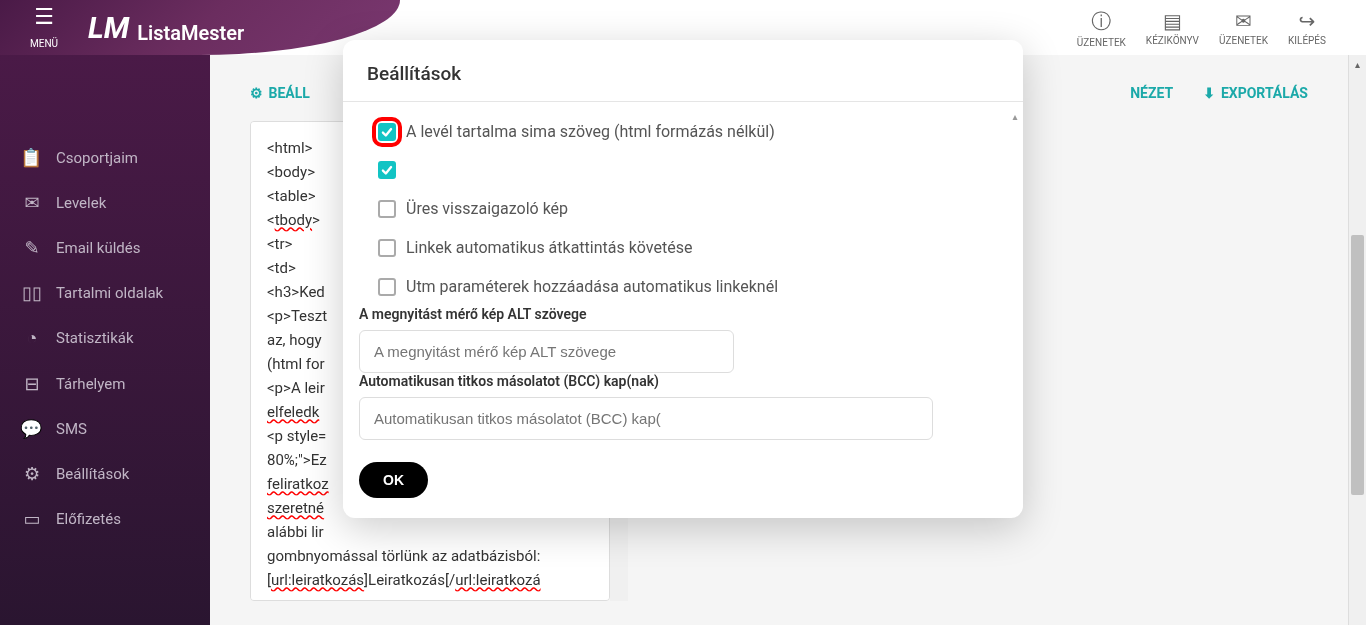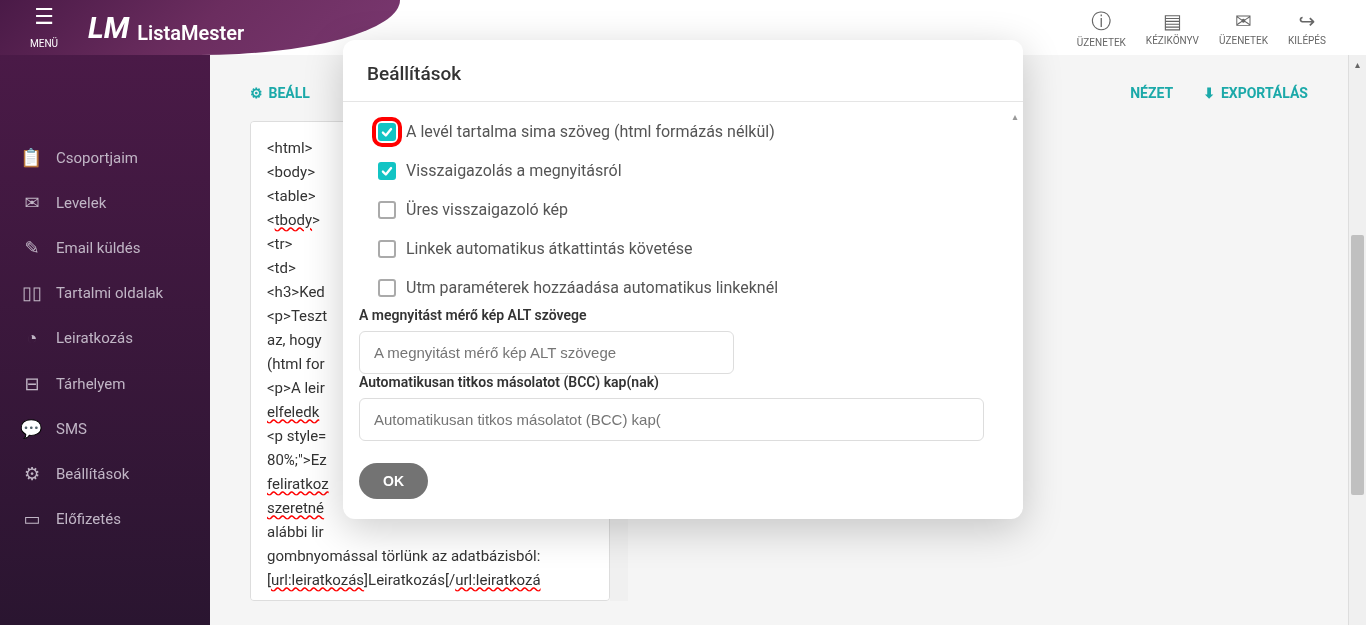--- a/index.html
+++ b/index.html
@@ -339,21 +339,21 @@
       border-radius: 6px;
       font-size: 15px;
       color: #888;
     }
 
     .modal-footer {
       padding: 12px 16px 20px;
     }
 
     .ok-btn {
-      background: #737373;
+      background: #000000;
       color: #fff;
       border: none;
       padding: 10px 24px;
       border-radius: 20px;
       font-size: 14px;
       font-weight: 600;
       cursor: pointer;
     }
 
     .modal-scroll {
@@ -420,21 +420,21 @@
   <div class="sidebar-item">
     <span class="sidebar-icon">✎</span>
     <span>Email küldés</span>
   </div>
   <div class="sidebar-item">
     <span class="sidebar-icon">▯▯</span>
     <span>Tartalmi oldalak</span>
   </div>
   <div class="sidebar-item">
     <span class="sidebar-icon">◔</span>
-    <span>Leiratkozás</span>
+    <span>Statisztikák</span>
   </div>
   <div class="sidebar-item">
     <span class="sidebar-icon">⊟</span>
     <span>Tárhelyem</span>
   </div>
   <div class="sidebar-item">
     <span class="sidebar-icon">💬</span>
     <span>SMS</span>
   </div>
   <div class="sidebar-item">
@@ -511,21 +511,20 @@
               </svg>
             </div>
             <span>A levél tartalma sima szöveg (html formázás nélkül)</span>
           </div>
           <div class="checkbox-row">
             <div class="checkbox checked">
               <svg viewBox="0 0 24 24" fill="none" stroke="white" stroke-width="4" stroke-linecap="round" stroke-linejoin="round">
                 <polyline points="5 13 10 18 19 7"></polyline>
               </svg>
             </div>
-            <span>Visszaigazolás a megnyitásról</span>
           </div>
           <div class="checkbox-row">
             <div class="checkbox"></div>
             <span>Üres visszaigazoló kép</span>
           </div>
           <div class="checkbox-row">
             <div class="checkbox"></div>
             <span>Linkek automatikus átkattintás követése</span>
           </div>
           <div class="checkbox-row">
@@ -534,21 +533,21 @@
           </div>
         </div>
 
       <div class="form-group">
         <label class="form-label">A megnyitást mérő kép ALT szövege</label>
         <input class="form-input" placeholder="A megnyitást mérő kép ALT szövege" style="">
       </div>
 
       <div class="form-group">
         <label class="form-label">Automatikusan titkos másolatot (BCC) kap(nak)</label>
-        <input class="form-input" style="width: 625px;" placeholder="Automatikusan titkos másolatot (BCC) kap(">
+        <input class="form-input" style="width: 574px;" placeholder="Automatikusan titkos másolatot (BCC) kap(">
       </div>
 
       <div class="modal-scroll">
         <div class="arrow">▴</div>
       </div>
     </div>
     <div class="modal-footer">
       <button class="ok-btn">OK</button>
     </div>
   </div>

